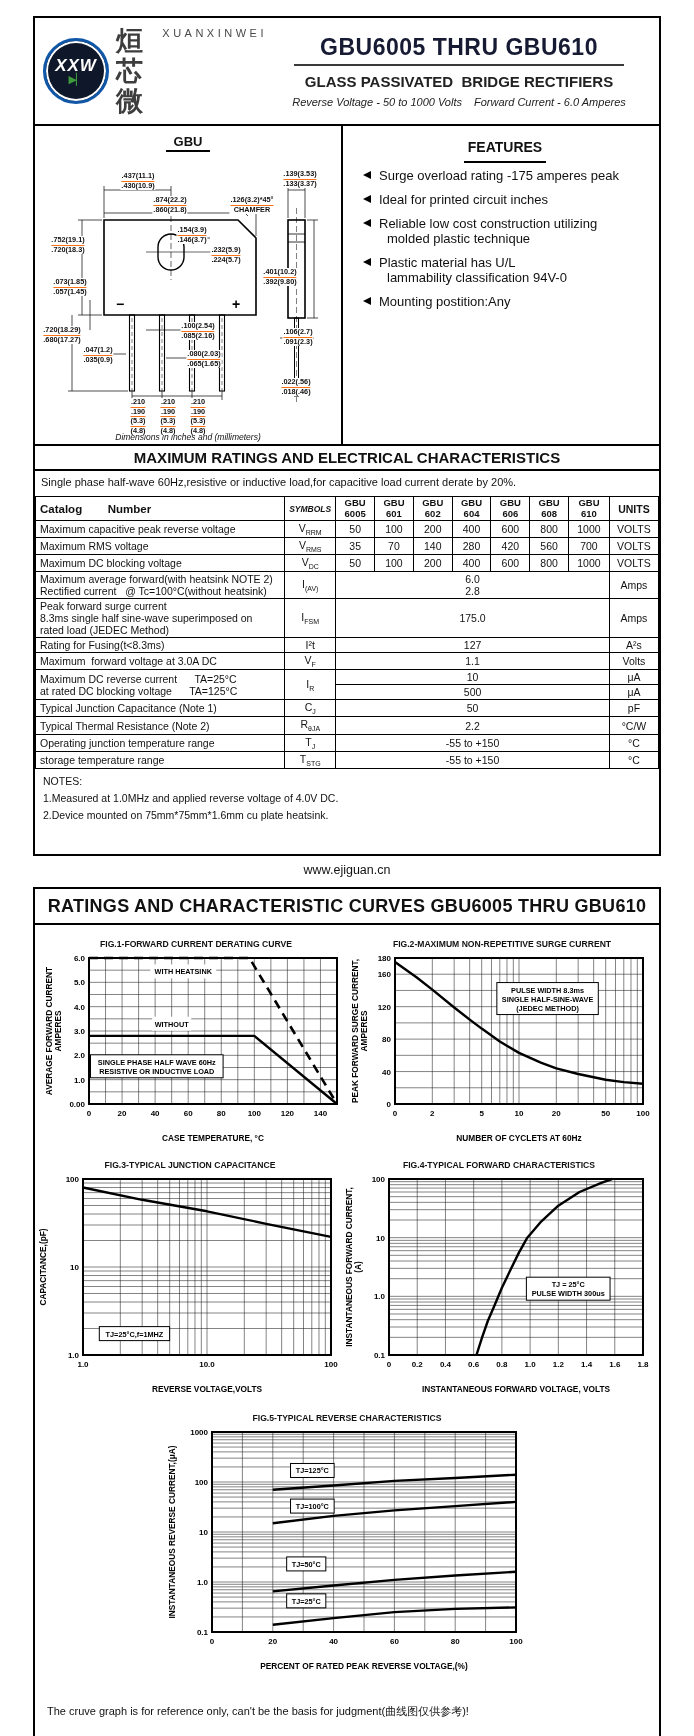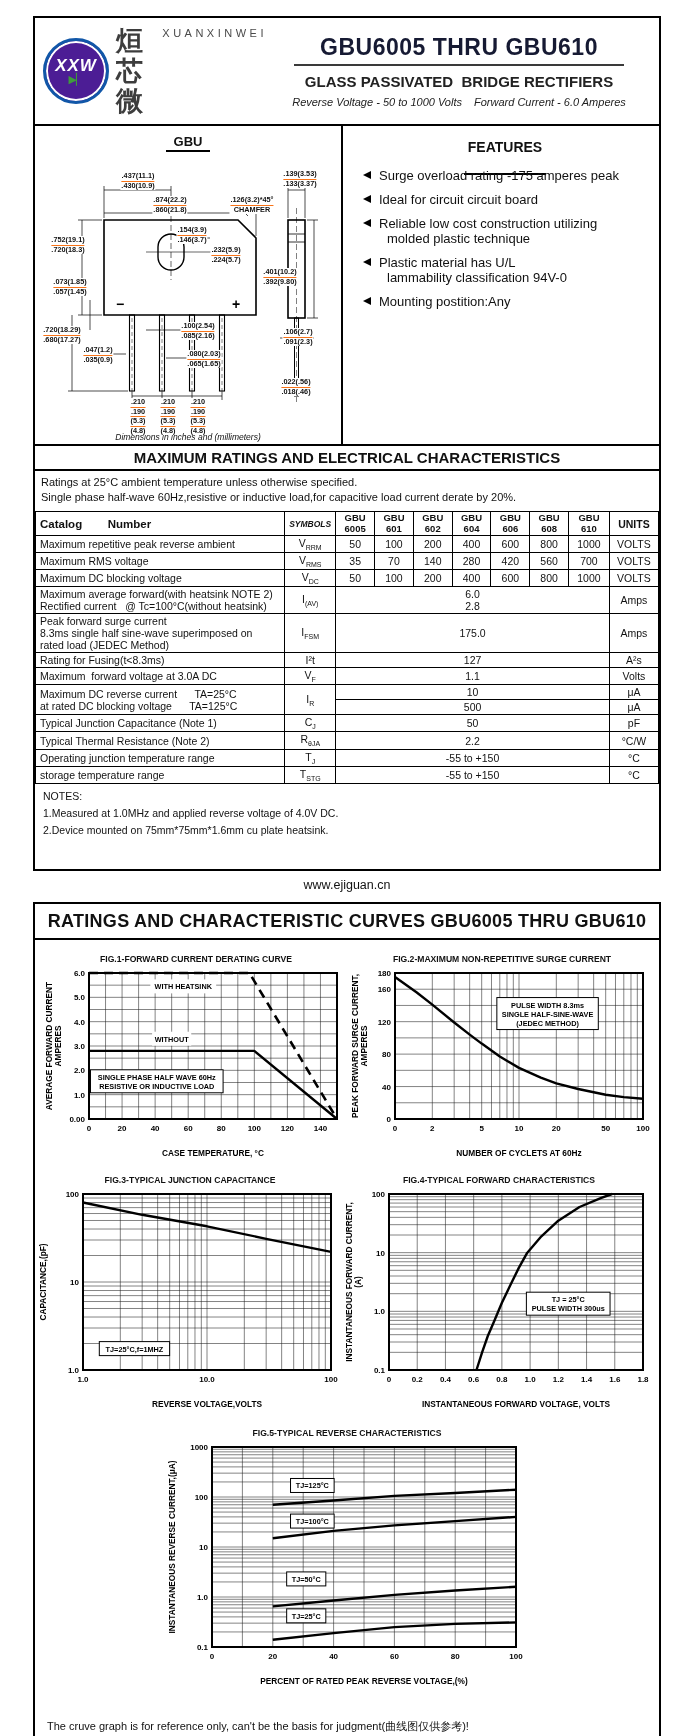--- a/index.html
+++ b/index.html
@@ -3,38 +3,38 @@
 <meta charset="utf-8">
 <style>
   html,body{margin:0;padding:0;background:#fff;}
   body{width:694px;height:1736px;font-family:"Liberation Sans",sans-serif;color:#111;overflow:hidden;}
   .page{padding:16px 33px 0;}
   .box{border:2px solid #000;background:#fff;}
 
   
   .hdr{display:flex;align-items:center;border-bottom:2px solid #000;padding:6px 8px;height:94px;}
   .logo{display:flex;align-items:center;gap:7px;width:224px;flex:none;}
-  .logo-circle{width:60px;height:60px;border-radius:50%;background:#4c1d95;border:3px solid #1157a8;box-shadow:inset 0 0 0 2px #fff;display:flex;flex-direction:column;align-items:center;justify-content:center;flex:none;}
+  .logo-circle{width:60px;height:60px;border-radius:50%;background:#0f172a;border:3px solid #1157a8;box-shadow:inset 0 0 0 2px #fff;display:flex;flex-direction:column;align-items:center;justify-content:center;flex:none;}
   .logo-xxw{color:#fff;font-weight:bold;font-style:italic;font-size:17px;letter-spacing:1px;line-height:16px;}
   .logo-diode{color:#3f9b3c;font-size:11px;line-height:10px;letter-spacing:-1px;}
   .logo-right{display:flex;flex-direction:row;}
   .logo-cn{font-size:27px;font-weight:bold;color:#3d3d3d;letter-spacing:3px;line-height:30px;}
   .logo-en{font-size:11px;color:#4a4a4a;letter-spacing:3.5px;margin-top:1px;}
   .hdr-right{flex:1;text-align:center;}
   .doc-title{font-size:23px;font-weight:bold;color:#161a33;letter-spacing:.5px;}
   .doc-title-rule{border-bottom:2px solid #3a3a3a;width:330px;margin:3px auto 7px;}
   .doc-subtitle{font-size:15px;font-weight:bold;color:#222;white-space:pre;}
   .tagline{display:flex;justify-content:center;gap:12px;font-style:italic;font-size:11px;margin-top:6px;color:#222;}
 
   
   .content{display:flex;border-bottom:2px solid #000;}
   .diag-cell{width:306px;flex:none;border-right:2px solid #000;padding:4px 0 2px;position:relative;}
   .feat-cell{flex:1;padding:12px 10px 0 18px;}
   .feat-title{text-align:center;margin-bottom:12px;}
-  .feat-title span{font-size:14px;font-weight:bold;border-bottom:2px solid #000;padding:0 4px 18px;margin-top:13px;}
+  .feat-title span{font-size:14px;font-weight:bold;border-bottom:2px solid #000;padding:0 4px 6px;margin-top:13px;}
   .feat-list{list-style:none;margin:0;padding:0;font-size:13px;}
   .feat-list li{margin-bottom:9px;display:flex;}
   .bullet{width:0;height:0;border-top:4px solid transparent;border-bottom:4px solid transparent;border-right:8px solid #000;margin:3px 8px 0 2px;flex:none;}
   .feat-lines div{line-height:15px;}
   .feat-lines div + div{padding-left:8px;}
 
   
   .gbu-head{text-align:center;margin:2px 0 0;}
   .gbu-head span{font-size:13px;font-weight:bold;border-bottom:2px solid #000;padding:0 8px 1px;}
   .diagram{position:relative;width:292px;height:292px;margin:0 auto;}
@@ -257,21 +257,21 @@
         <ul class="feat-list" id="feat-list">
             <li>
               <span class="bullet"></span>
               <span class="feat-lines">
                 <div>Surge overload rating -175 amperes peak</div>
               </span>
             </li>
             <li>
               <span class="bullet"></span>
               <span class="feat-lines">
-                <div>Ideal for circuit circuit board</div>
+                <div>Ideal for printed circuit inches</div>
               </span>
             </li>
             <li>
               <span class="bullet"></span>
               <span class="feat-lines">
                 <div>Reliable low cost construction utilizing</div>
                 <div>molded plastic technique</div>
               </span>
             </li>
             <li>
@@ -287,21 +287,20 @@
                 <div>Mounting postition:Any</div>
               </span>
             </li>
           </ul>
       </div>
     </div>
 
     <div class="ratings-title">MAXIMUM RATINGS AND ELECTRICAL CHARACTERISTICS</div>
 
     <div class="conditions">
-      <div>Ratings at 25°C ambient temperature unless otherwise specified.</div>
       <div>Single phase half-wave 60Hz,resistive or inductive load,for capacitive load current derate by 20%.</div>
     </div>
 
     <table class="ratings" id="ratings-table">
       <colgroup>
         <col style="width:244px">
           <col style="width:50px">
         <col style="width:38px">
           <col style="width:38px">
           <col style="width:38px">
@@ -339,21 +338,21 @@
               <div>GBU</div>
               <div>608</div>
             </th>
             <th class="devth">
               <div>GBU</div>
               <div>610</div>
             </th>
             <th>UNITS</th>
           </tr>
           <tr>
-            <td class="lbl"><div>Maximum repetitive peak reverse ambient</div></td>
+            <td class="lbl"><div>Maximum capacitive peak reverse voltage</div></td>
             <td class="sym">V<sub>RRM</sub></td>
             <td class="val">50</td>
             <td class="val">100</td>
             <td class="val">200</td>
             <td class="val">400</td>
             <td class="val">600</td>
             <td class="val">800</td>
             <td class="val">1000</td>
             <td class="unit">VOLTS</td>
           </tr>

